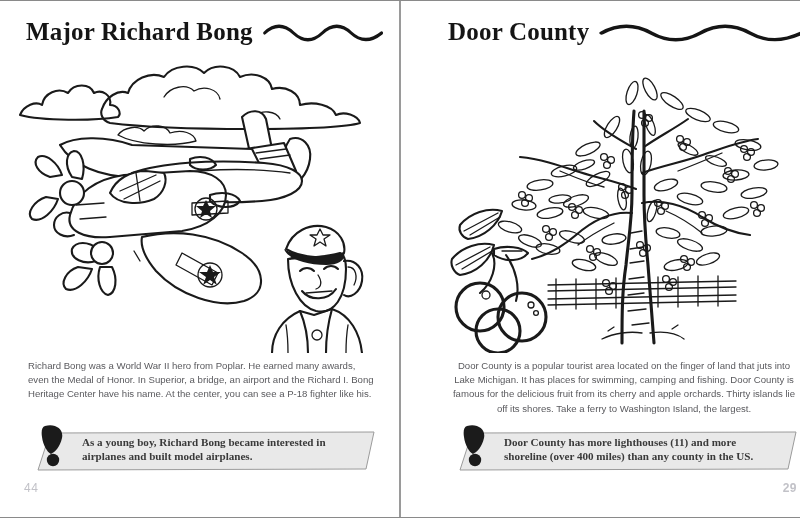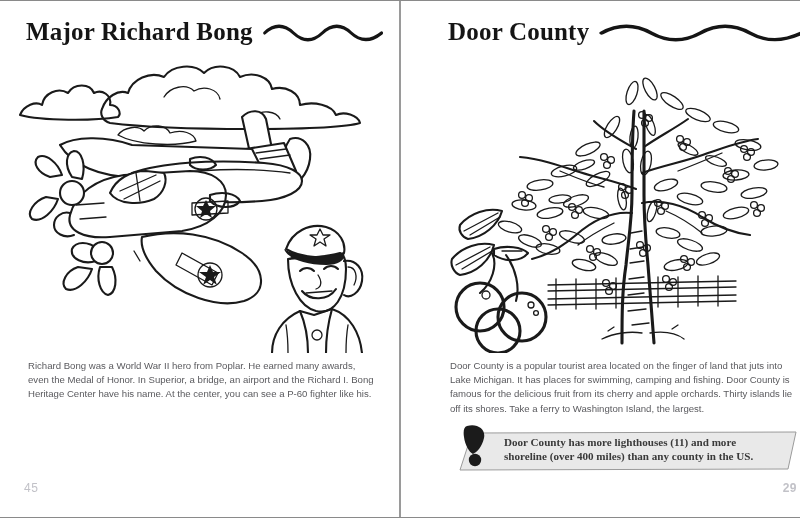--- a/index.html
+++ b/index.html
@@ -129,21 +129,21 @@
   .body-text {
     position: absolute;
     left: 28px;
     width: 348px;
     top: 358px;
     font-family: "Liberation Sans", sans-serif;
     font-size: 9.6px;
     line-height: 14.2px;
     color: #5a5a5e;
   }
-  .page.right .body-text { top: 358px; }
+  .page.right .body-text { top: 358px; text-align: center; }
 
   
   .fact-box {
     position: absolute;
     left: 36px;
     top: 424px;
     width: 340px;
     height: 46px;
   }
   .fact-box svg.fact-shape {
@@ -302,24 +302,34 @@
                               C336,262 346,280 348,300"></path>
           <path class="ink" d="M286,258 C292,272 294,288 294,300"></path>
           <path class="ink" d="M318,256 C314,270 312,288 312,300"></path>
           <path class="ink-thin" d="M272,272 C274,284 274,292 274,300"></path>
           <path class="ink-thin" d="M334,272 C332,284 332,292 332,300"></path>
           <circle class="ink-thin" cx="303" cy="282" r="5"></circle>
         </g>
       </svg>
     </div>
 
-    <div class="body-text">Richard Bong was a World War II hero from Poplar. He earned many awards, even the Medal of Honor. In Superior, a bridge, an airport and the Richard I. Bong Heritage Center have his name. At the center, you can see a P-60 fighter like his.</div>
-
-
-    <div class="page-number">45</div>
+    <div class="body-text">Richard Bong was a World War II hero from Poplar. He earned many awards, even the Medal of Honor. In Superior, a bridge, an airport and the Richard I. Bong Heritage Center have his name. At the center, you can see a P-18 fighter like his.</div>
+
+    <div class="fact-box">
+      <svg class="fact-shape" viewBox="0 0 340 46" preserveAspectRatio="none">
+        <polygon class="plate" points="14,8 338,7 330,44 2,45"></polygon>
+      </svg>
+      <svg class="fact-shape" viewBox="0 0 340 46" style="pointer-events:none">
+        <path class="bang-stroke" d="M9,1 C19,-2 28,4 26,13 C24,22 19,27 15,29 C11,27 7,20 6,12 C5,6 6,2 9,1 Z"></path>
+        <circle class="bang-dot" cx="17" cy="35" r="6.2"></circle>
+      </svg>
+      <div class="fact-text">As a young boy, Richard Bong became interested in airplanes and built model airplanes.</div>
+    </div>
+
+    <div class="page-number">44</div>
   </div>
 
   <div class="page right">
 
     <div class="page-header">
       <div class="page-title">Door County</div>
       <svg class="title-wave" viewBox="0 0 150 22" preserveAspectRatio="none">
         <path d="M2,12 C14,3 26,3 38,12 C50,21 62,21 74,12 C86,3 98,3 110,12 C122,21 134,21 148,12"></path>
       </svg>
     </div>

